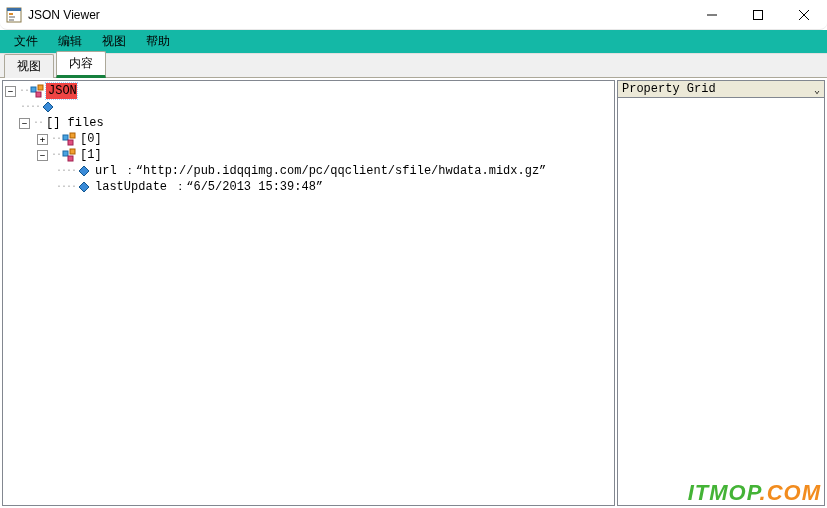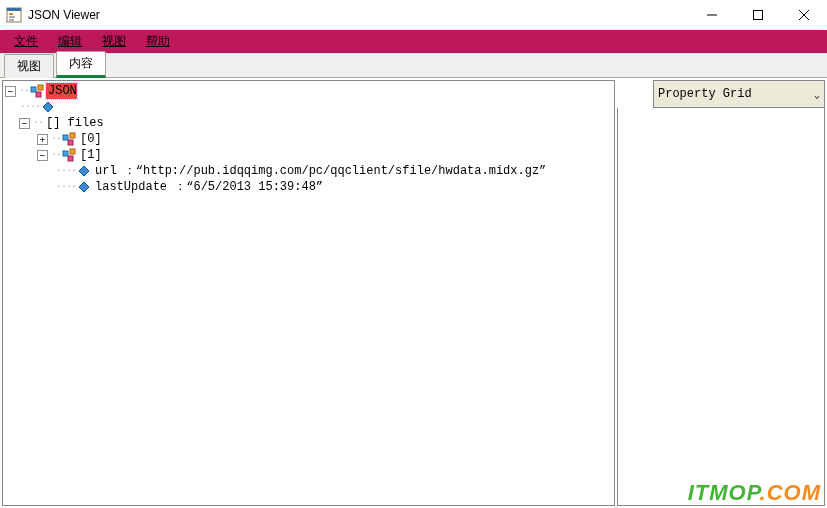--- a/index.html
+++ b/index.html
@@ -4,31 +4,31 @@
 <style>
 * { box-sizing: border-box; margin: 0; padding: 0; }
 body { font-family: "Microsoft YaHei", "SimSun", Arial, sans-serif; font-size: 12px; background: #fff; width: 827px; height: 508px; overflow: hidden; position: relative; }
 
 .titlebar { height: 30px; display: flex; align-items: center; padding: 0 0 0 6px; background: #fff; border-bottom: 1px solid #e8e8e8; border-radius: 7px; }
 .titlebar .app-icon { width: 16px; height: 16px; margin-right: 6px; display: inline-flex; align-items: center; justify-content: center; }
 .titlebar .title { font-size: 12px; color: #000; flex: 1; }
 .winbtns { display: flex; height: 100%; }
 .winbtn { width: 46px; height: 30px; display: flex; align-items: center; justify-content: center; cursor: pointer; }
 
-.menubar { height: 24px; display: flex; align-items: center; padding: 0 4px; background: #be185d; border-bottom: 1px solid #e0e0e0; text-decoration: underline; }
+.menubar { height: 24px; display: flex; align-items: center; padding: 0 4px; background: #14b8a6; border-bottom: 1px solid #e0e0e0; }
 .menuitem { padding: 3px 10px; cursor: pointer; font-size: 12px; }
 
 .tabbar { height: 24px; display: flex; align-items: flex-end; background: #f0f0f0; padding-left: 4px; border-bottom: 1px solid #aca899; }
 .tab { padding: 3px 12px 3px 12px; font-size: 12px; border: 1px solid #aca899; border-bottom: none; background: #f0f0f0; margin-right: 2px; cursor: pointer; border-radius: 2px 2px 0 0; position: relative; top: 1px; }
 .tab.active { background: #fff; border-bottom: 3px solid #15803d; }
 
 .content { display: flex; height: 430px; }
 .tree-panel { flex: 1; border: 1px solid #828790; margin: 2px; background: #fff; overflow: auto; padding: 2px; }
 .side-panel { width: 208px; margin: 2px 2px 2px 0; display: flex; flex-direction: column; }
-.prop-header { height: 28px; border: 1px solid #828790; background: #ece9d8; font-family: "Courier New", monospace; font-size: 12px; padding: 2px 4px; display: flex; align-items: center; justify-content: space-between; margin-left: 36px; }
+.prop-header { height: 18px; border: 1px solid #828790; background: #ece9d8; font-family: "Courier New", monospace; font-size: 12px; padding: 2px 4px; display: flex; align-items: center; justify-content: space-between; }
 .prop-body { flex: 1; border: 1px solid #828790; border-top: none; background: #fff; }
 
 .tree { font-family: "SimSun", "Courier New", monospace; font-size: 12px; line-height: 16px; }
 .node { white-space: nowrap; display: flex; align-items: center; height: 16px; }
 .indent { display: inline-block; }
 .toggle { width: 11px; height: 11px; border: 1px solid #919191; display: inline-flex; align-items: center; justify-content: center; font-size: 9px; line-height: 1; cursor: pointer; margin-right: 2px; background: #fff; font-family: monospace; }
 .dots { color: #aaa; letter-spacing: -1px; margin: 0 1px; font-size: 10px; }
 .node-icon { width: 14px; height: 14px; display: inline-flex; align-items: center; justify-content: center; margin-right: 2px; }
 .node-text { padding-left: 2px; }
 .sel { background: #ef4444; outline: 1px dotted #99d1ff; }

